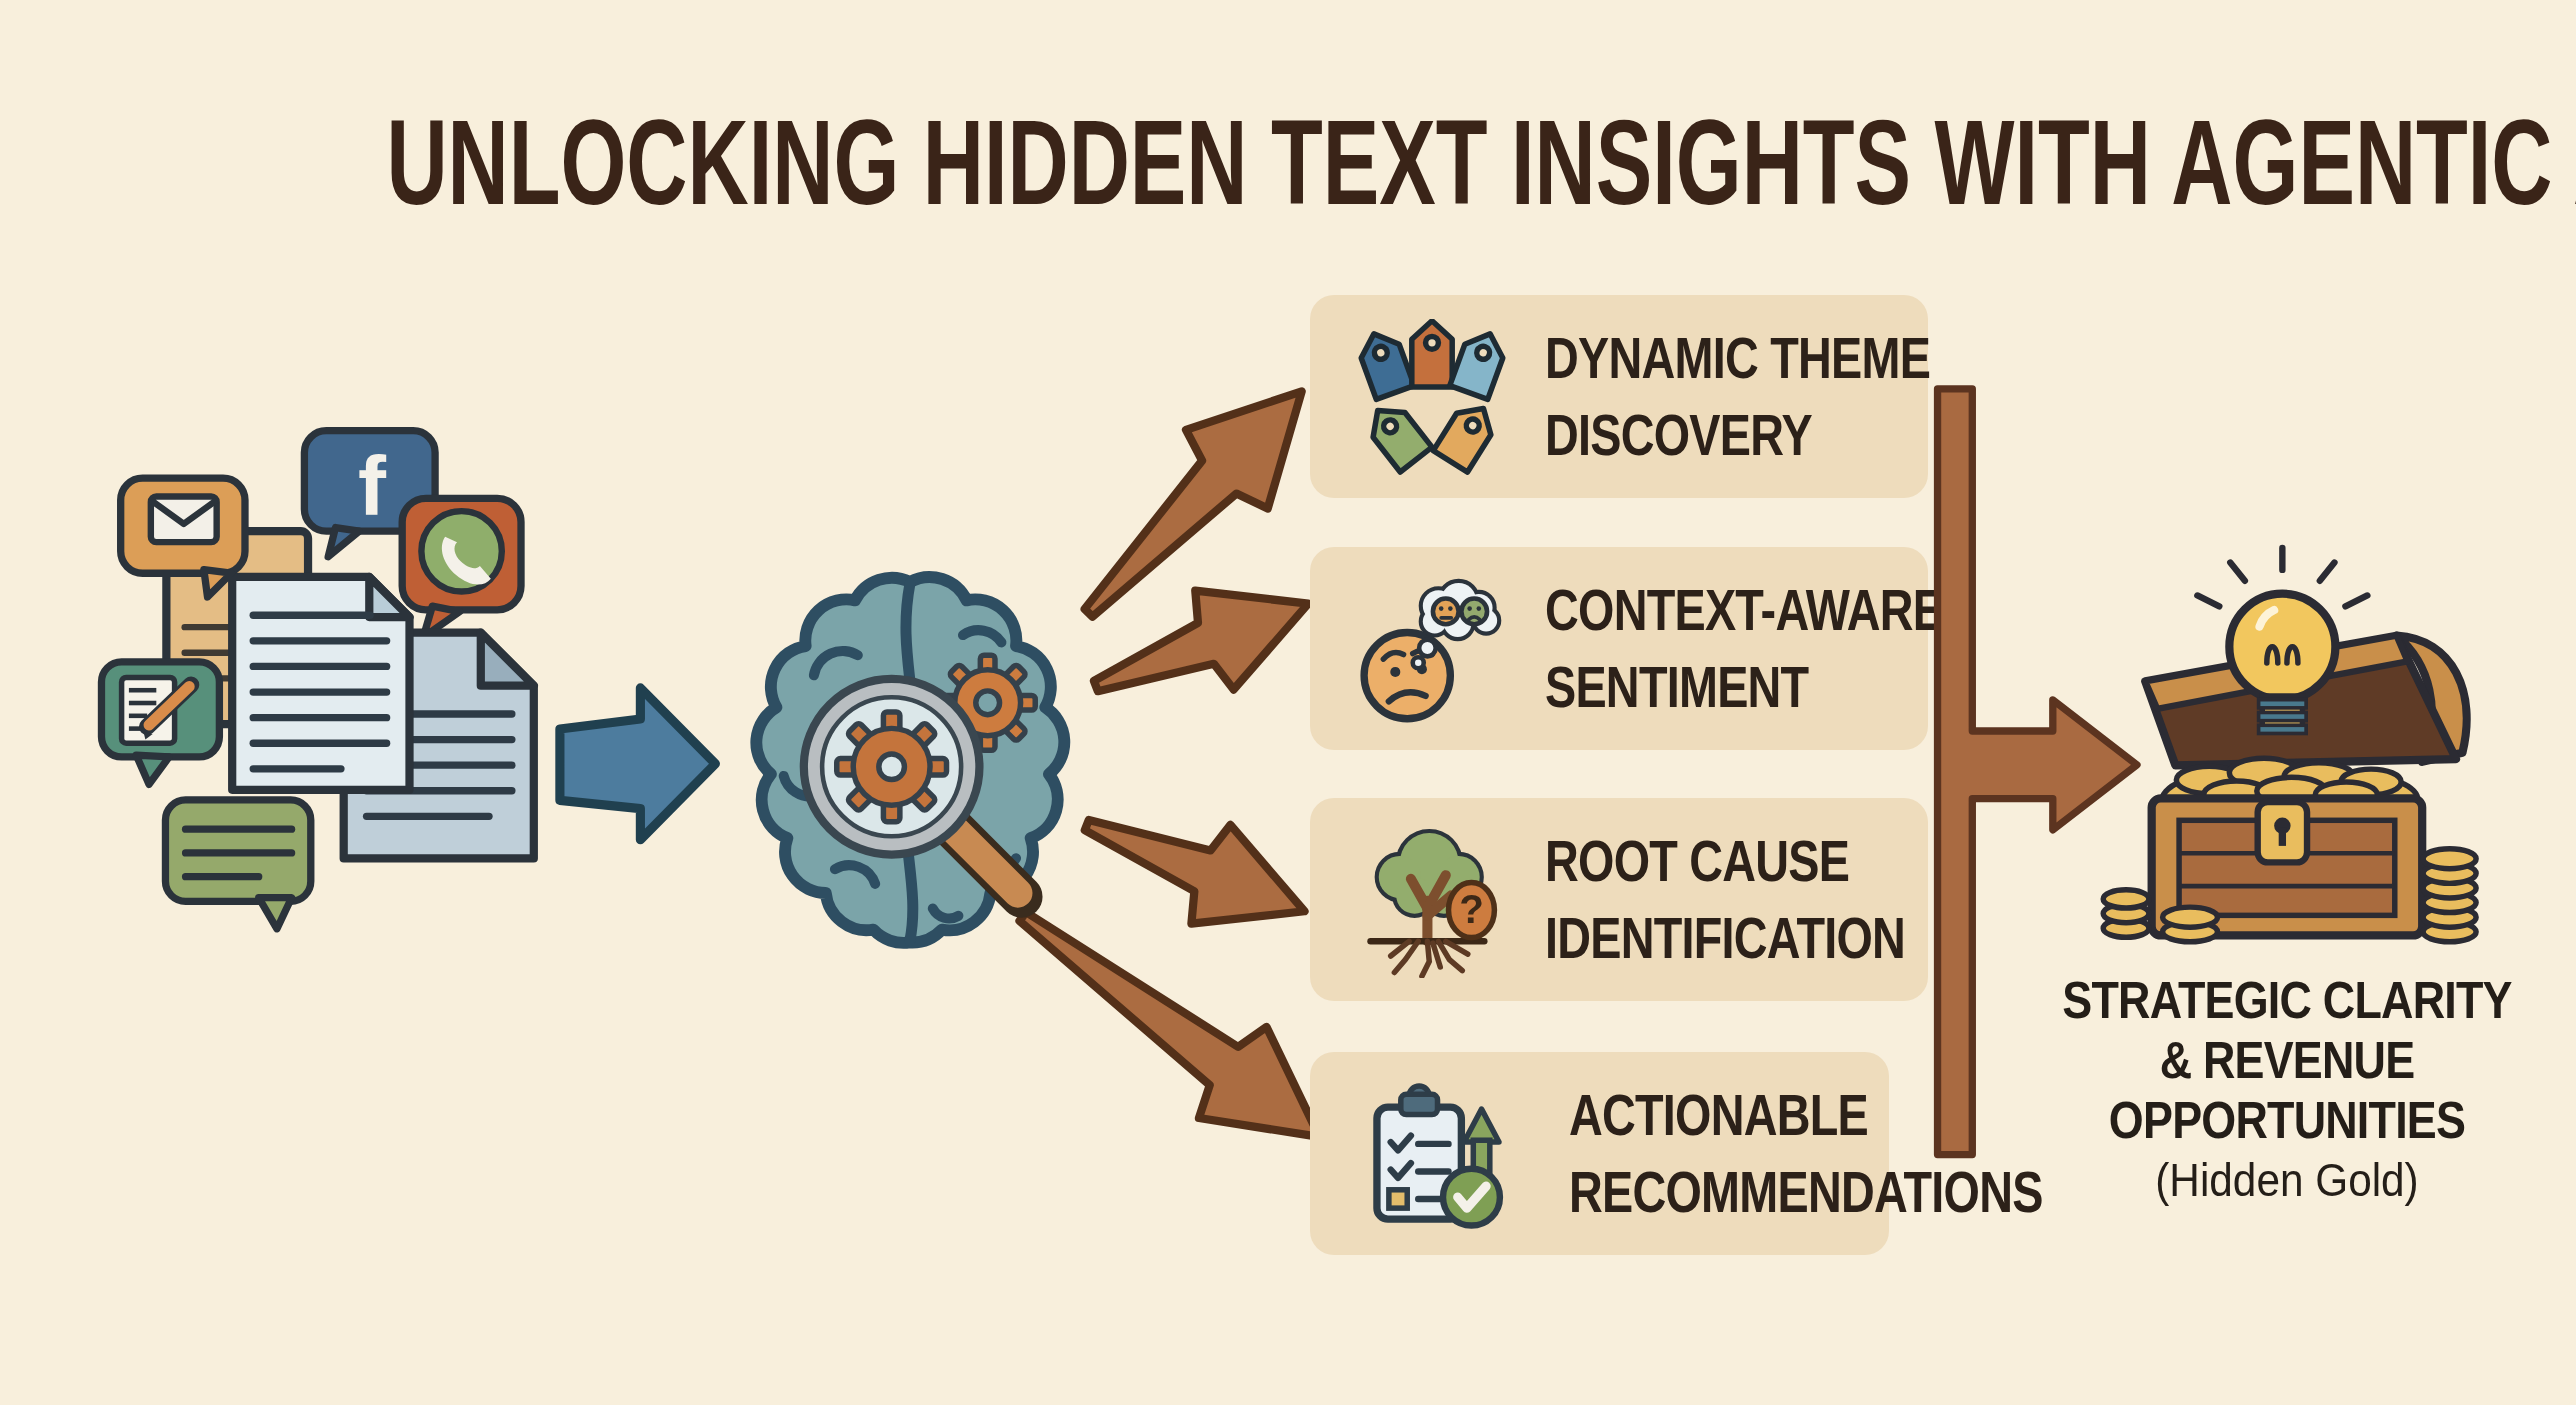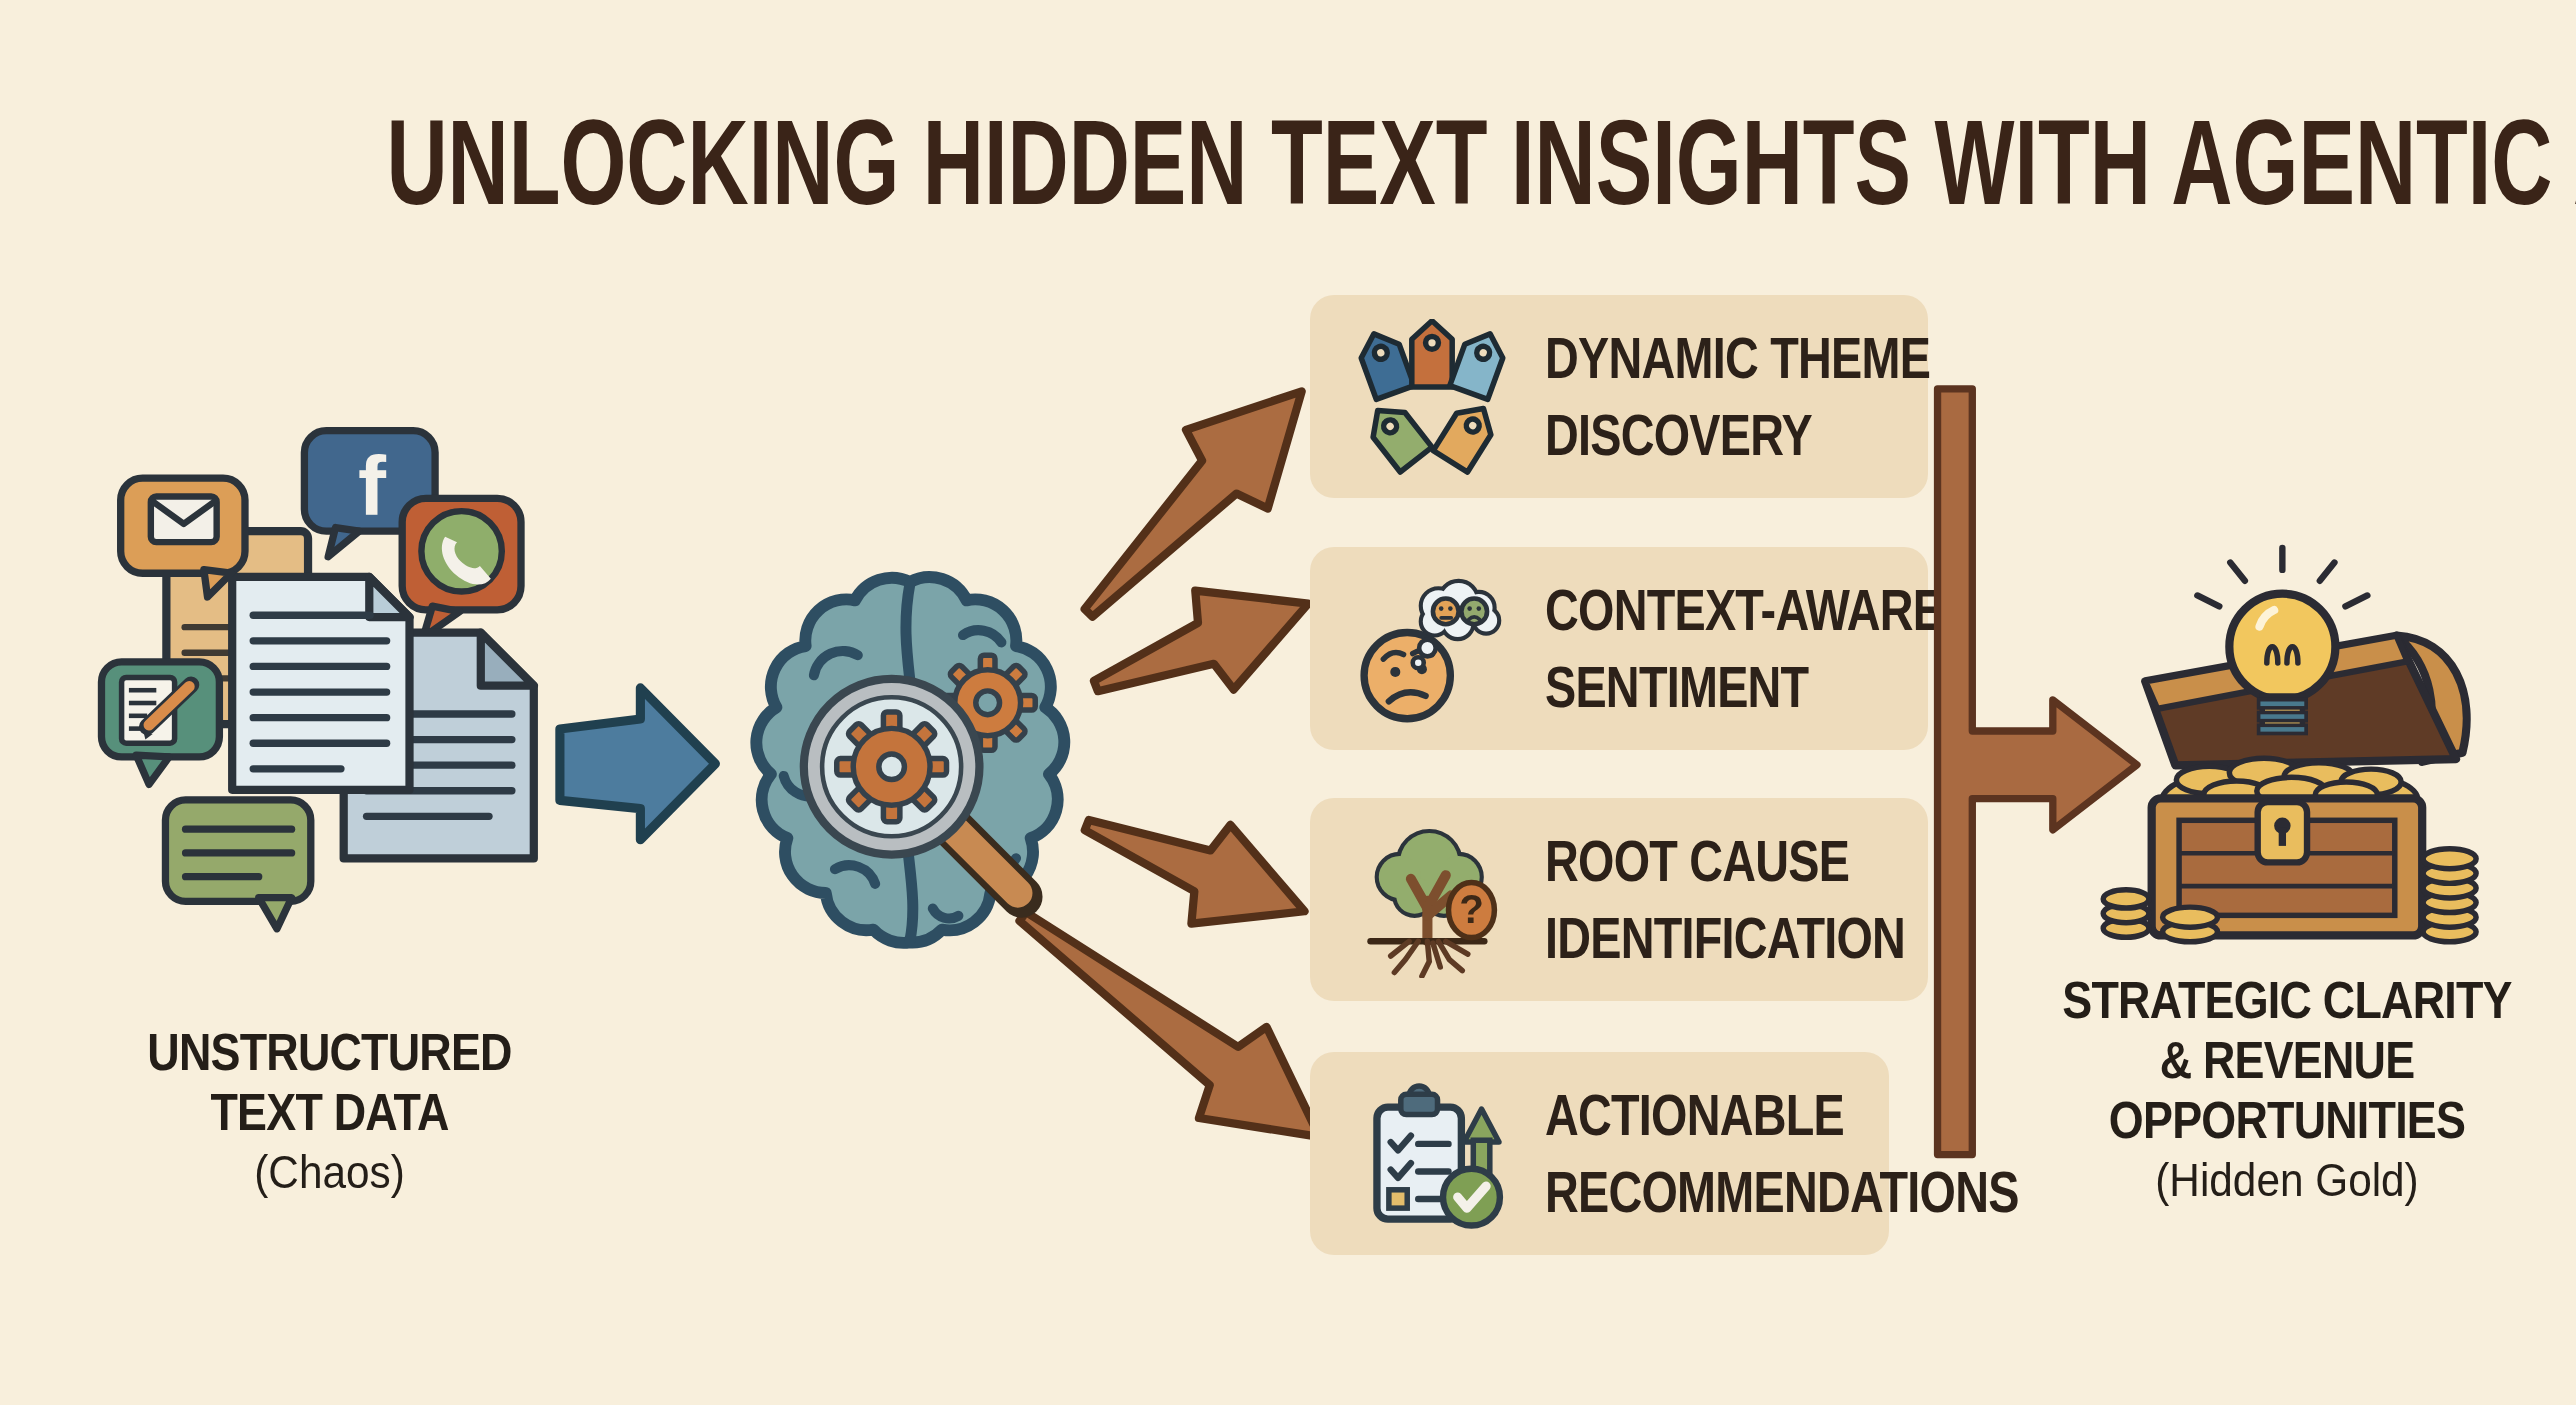--- a/index.html
+++ b/index.html
@@ -12,21 +12,21 @@
   .node-label .bold{font-size:51px;font-weight:700;line-height:60px;letter-spacing:-0.9px;
                     transform:scaleX(0.88);transform-origin:50% 50%;color:#241e18;}
   .node-label .sub{font-size:46px;font-weight:400;line-height:59px;
                    transform:scaleX(0.92);transform-origin:50% 50%;color:#241e18;}
   .lbl-input{left:55px;top:1023px;width:549px;}
   .lbl-engine{left:640px;top:1006px;width:549px;}
   .lbl-outcome{left:1985px;top:971px;width:604px;}
   .output-box{position:absolute;left:1310px;width:618px;height:203px;background:#eedcbc;
               border-radius:24px;display:flex;align-items:center;}
   .output-box.b1{top:295px;} .output-box.b2{top:547px;} .output-box.b3{top:798px;}
-  .output-box.b4{top:1052px;width:579px;}
+  .output-box.b4{top:1052px;width:579px;gap:24px;}
   .output-icon{width:156px;height:156px;margin-left:44px;flex:none;}
   .output-text{margin-left:35px;font-size:57px;font-weight:700;line-height:77px;
                letter-spacing:-0.9px;color:#2c2119;transform:scaleX(0.82);transform-origin:0 50%;
                white-space:nowrap;}
   .abs{position:absolute;}
   svg{display:block;}
 </style>
 </head>
 <body>
 
@@ -384,25 +384,20 @@
         <ellipse cx="104" cy="408" rx="30" ry="11"></ellipse>
       <ellipse cx="388" cy="424" rx="29" ry="11"></ellipse>
         <ellipse cx="388" cy="408" rx="29" ry="11"></ellipse>
       <ellipse cx="388" cy="392" rx="29" ry="11"></ellipse>
         <ellipse cx="388" cy="376" rx="29" ry="11"></ellipse>
       <ellipse cx="388" cy="360" rx="29" ry="11"></ellipse>
         <ellipse cx="388" cy="344" rx="29" ry="11"></ellipse>
     </g>
   </svg>
 
-  <div class="node-label lbl-input">
-    <div class="bold">UNSTRUCTURED</div>
-    <div class="bold">TEXT DATA</div>
-    <div class="sub">(Chaos)</div>
-  </div>
 
 
   <div class="node-label lbl-outcome">
     <div class="bold">STRATEGIC CLARITY</div>
     <div class="bold">&amp; REVENUE</div>
     <div class="bold">OPPORTUNITIES</div>
     <div class="sub">(Hidden Gold)</div>
   </div>
 
 </div>

